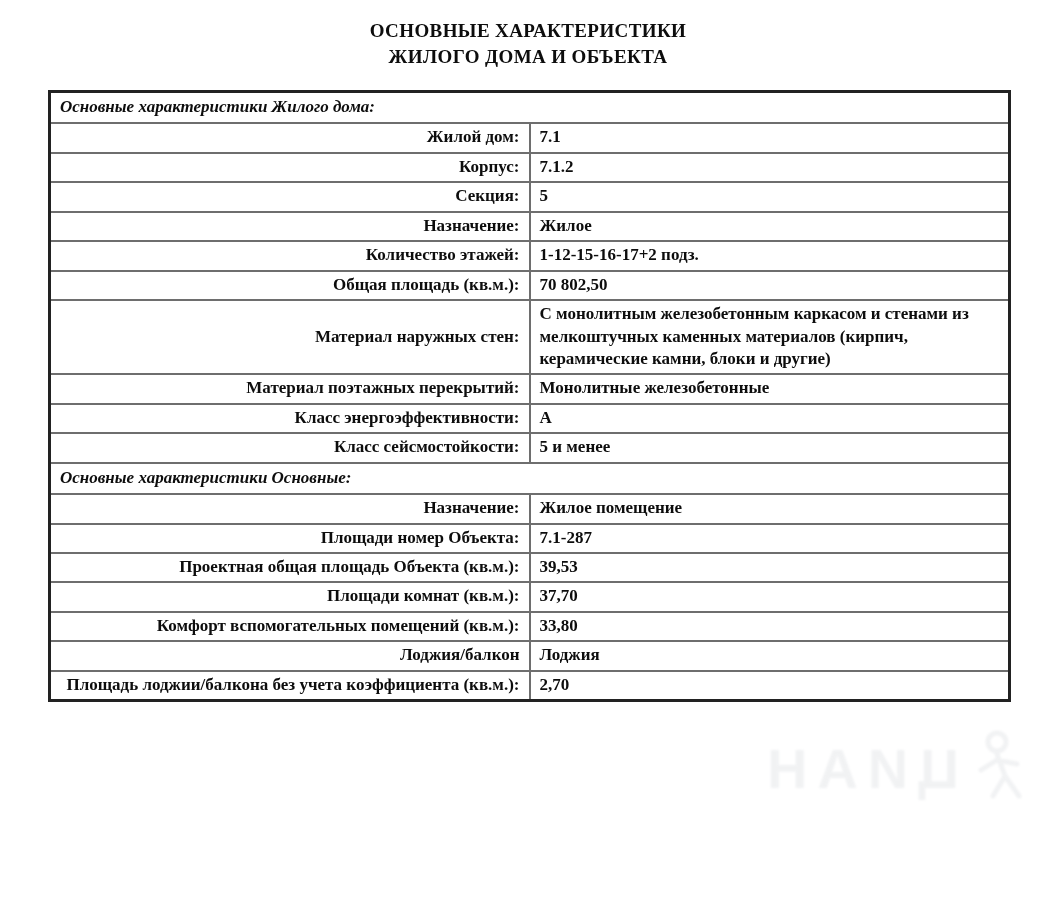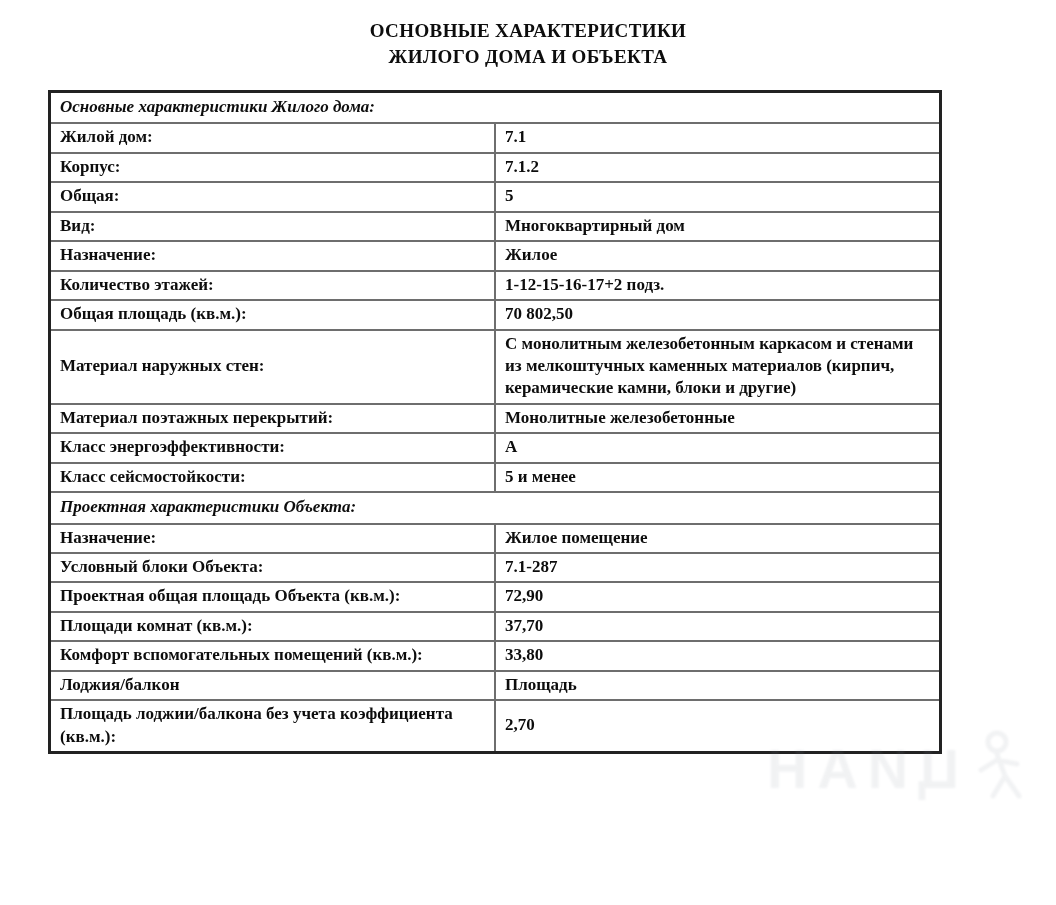--- a/index.html
+++ b/index.html
@@ -23,35 +23,35 @@
     text-align: center;
     font-weight: bold;
     font-size: 19px;
     line-height: 1.38;
     letter-spacing: 0.4px;
   }
   table.char-table {
     position: absolute;
     left: 48px;
     top: 90px;
-    width: 894px;
+    width: 963px;
     border-collapse: collapse;
     border: 3px solid #222222;
     table-layout: fixed;
   }
   table.char-table td {
     border: 2px solid #6e6e6e;
     font-weight: bold;
     font-size: 17px;
     line-height: 1.32;
     padding: 2px 9px 3px 9px;
     vertical-align: middle;
     word-wrap: break-word;
   }
-  td.label-cell { width: 297px; }
+  td.label-cell { width: 297px; text-align: right; }
   td.value-cell { }
   tr.section-row td {
     font-style: italic;
     padding-top: 3px;
     padding-bottom: 4px;
   }
   .watermark {
     position: absolute;
     left: 742px;
     top: 722px;
@@ -89,26 +89,22 @@
   </tr>
       <tr>
     <td class="label-cell">Жилой дом:</td>
     <td class="value-cell">7.1</td>
   </tr>
       <tr>
     <td class="label-cell">Корпус:</td>
     <td class="value-cell">7.1.2</td>
   </tr>
       <tr>
-    <td class="label-cell">Общая:</td>
+    <td class="label-cell">Секция:</td>
     <td class="value-cell">5</td>
-  </tr>
-      <tr>
-    <td class="label-cell">Вид:</td>
-    <td class="value-cell">Многоквартирный дом</td>
   </tr>
       <tr>
     <td class="label-cell">Назначение:</td>
     <td class="value-cell">Жилое</td>
   </tr>
       <tr>
     <td class="label-cell">Количество этажей:</td>
     <td class="value-cell">1-12-15-16-17+2 подз.</td>
   </tr>
       <tr>
@@ -125,45 +121,45 @@
   </tr>
       <tr>
     <td class="label-cell">Класс энергоэффективности:</td>
     <td class="value-cell">А</td>
   </tr>
       <tr>
     <td class="label-cell">Класс сейсмостойкости:</td>
     <td class="value-cell">5 и менее</td>
   </tr>
       <tr class="section-row">
-    <td colspan="2">Проектная характеристики Объекта:</td>
+    <td colspan="2">Основные характеристики Основные:</td>
   </tr>
       <tr>
     <td class="label-cell">Назначение:</td>
     <td class="value-cell">Жилое помещение</td>
   </tr>
       <tr>
-    <td class="label-cell">Условный блоки Объекта:</td>
+    <td class="label-cell">Площади номер Объекта:</td>
     <td class="value-cell">7.1-287</td>
   </tr>
       <tr>
     <td class="label-cell">Проектная общая площадь Объекта (кв.м.):</td>
-    <td class="value-cell">72,90</td>
+    <td class="value-cell">39,53</td>
   </tr>
       <tr>
     <td class="label-cell">Площади комнат (кв.м.):</td>
     <td class="value-cell">37,70</td>
   </tr>
       <tr>
     <td class="label-cell">Комфорт вспомогательных помещений (кв.м.):</td>
     <td class="value-cell">33,80</td>
   </tr>
       <tr>
     <td class="label-cell">Лоджия/балкон</td>
-    <td class="value-cell">Площадь</td>
+    <td class="value-cell">Лоджия</td>
   </tr>
       <tr>
     <td class="label-cell">Площадь лоджии/балкона без учета коэффициента (кв.м.):</td>
     <td class="value-cell">2,70</td>
   </tr>
     </tbody>
 </table>
 
 <div class="watermark">
   <span class="wm-icon">

